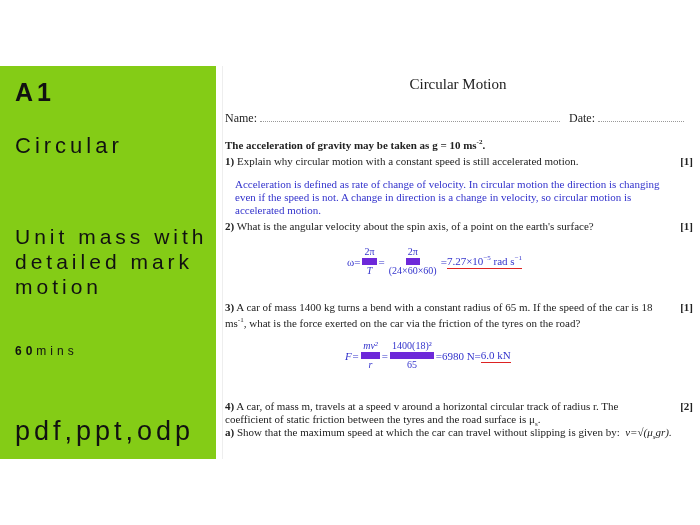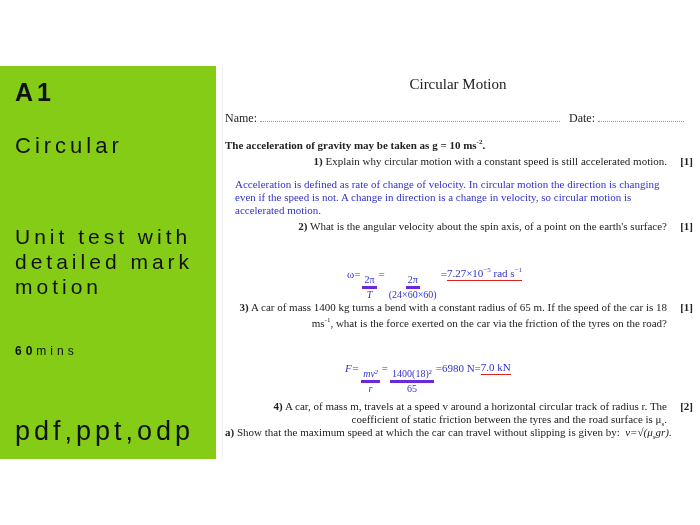--- a/index.html
+++ b/index.html
@@ -14,42 +14,42 @@
   .p-stats { top:276px; font-size:12px; line-height:19px; letter-spacing:2.5px; }
   .p-stats b { font-weight:bold; }
   .p-formats { top:350px; font-size:27px; letter-spacing:4px; }
 
   .page { position:absolute; left:222px; top:66px; width:478px; height:393px; border-left:1px solid #eee; }
   .doc-title { position:absolute; left:0; width:470px; top:10px; text-align:center; font-size:15px; color:#222; }
   .row { position:absolute; left:2px; right:8px; font-size:11px; line-height:13px; color:#222; }
   .name-line { top:46px; font-size:12px; }
   .dots { display:inline-block; border-bottom:1px dotted #999; height:9px; vertical-align:baseline; }
   .gnote { top:70px; font-weight:bold; font-size:11px; }
-  .q { padding-right:26px;text-align:right; }
+  .q { padding-right:26px; }
   .q b { font-weight:bold; }
   .mark { position:absolute; right:0; top:0; font-weight:bold; font-size:11px; }
   .ans { position:absolute; left:12px; right:22px; color:#3333cc; font-size:11px; line-height:13px; }
   .math { position:absolute; color:#3333cc; font-size:11px; font-family:"Liberation Serif", serif; white-space:nowrap; display:flex; align-items:center; }
   .frac { display:inline-flex; flex-direction:column; align-items:center; margin:0 2px; font-size:10px; line-height:12px; }
-  .frac .num { border-bottom:3px solid #6d28d9; padding:0 2px;margin-top:28px; }
+  .frac .num { border-bottom:7px solid #6d28d9; padding:0 2px; }
   .frac .den { padding:0 2px; }
   .ul { border-bottom:1.5px solid #dd2222; padding-bottom:1px; }
   sup { font-size:7px; }
   i { font-style:italic; }
 </style>
 </head>
 <body>
 
 <div class="panel">
   <div class="p p-code">A1</div>
   <div class="p p-title">
     <div>Circular</div>
   </div>
   <div class="p p-sub">
-    <div>Unit test with</div>
+    <div>Unit mass with</div>
     <div>detailed mark</div>
     <div>motion</div>
   </div>
   <div class="p p-stats">
     <div><b>60</b><span>mins</span></div>
   </div>
   <div class="p p-formats">pdf,ppt,odp</div>
 </div>
 
 <div class="page">
@@ -100,21 +100,21 @@
     <span class="frac">
         <span class="num"><i>mv²</i></span>
         <span class="den"><i>r</i></span>
       </span>
     <span>=</span>
     <span class="frac">
         <span class="num">1400(18)²</span>
         <span class="den">65</span>
       </span>
     <span>=6980 N=</span>
-    <span class="ul">7.0 kN</span>
+    <span class="ul">6.0 kN</span>
   </div>
 
   <div class="row q" style="top:334px">
     <b>4)</b> <span>A car, of mass m, travels at a speed v around a horizontal circular track of radius r. The coefficient of static friction between the tyres and the road surface is μ</span><sub style="font-size:7px">s</sub><span>.</span>
     <span class="mark">[2]</span>
   </div>
   <div class="row" style="top:360px; left:2px; right:0">
     <b>a)</b> <span>Show that the maximum speed at which the car can travel without slipping is given by:</span>
     &nbsp;<i><span>v=√(μ</span><sub style="font-size:7px">s</sub><span>gr).</span></i>
   </div>

